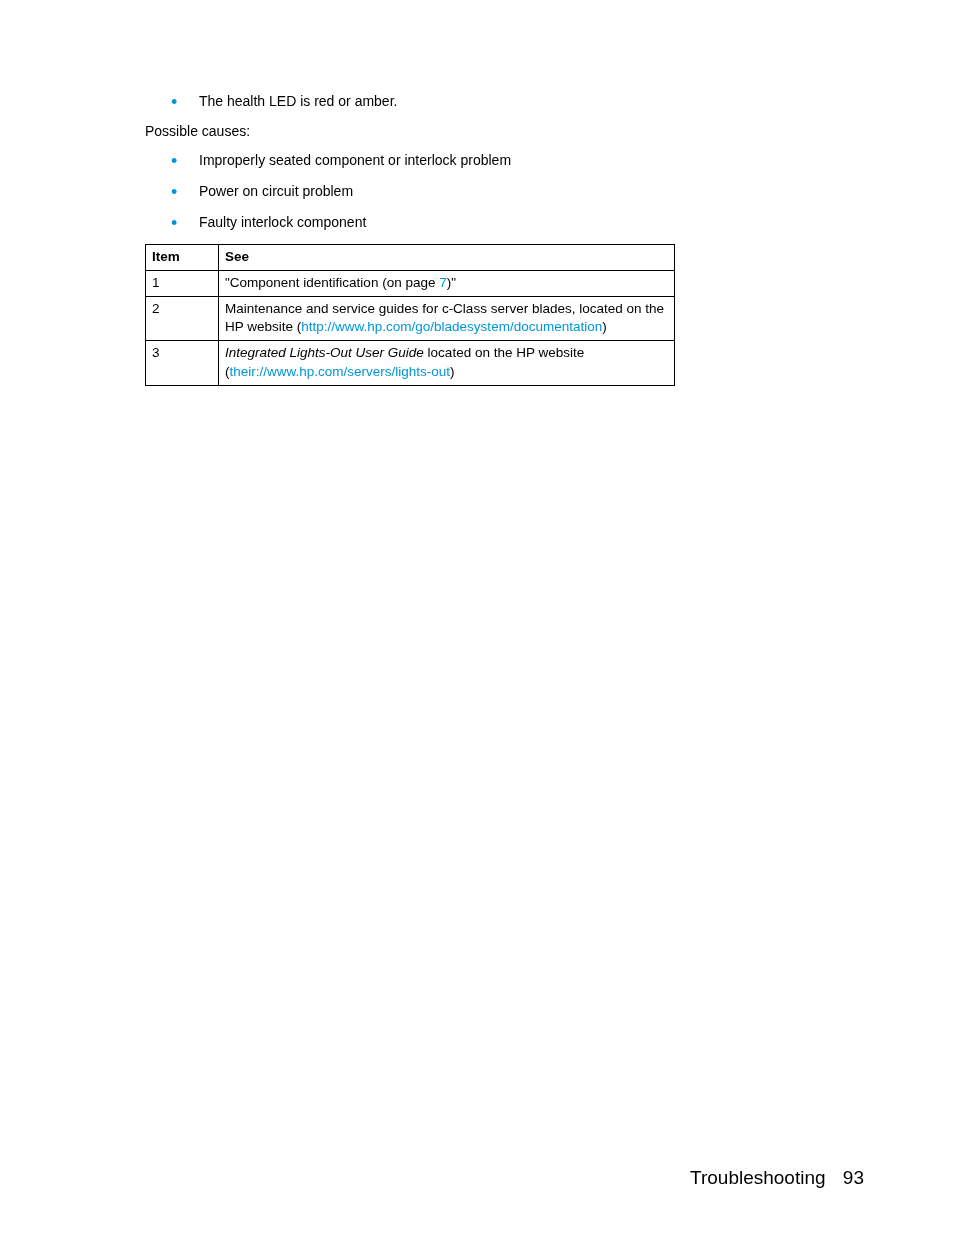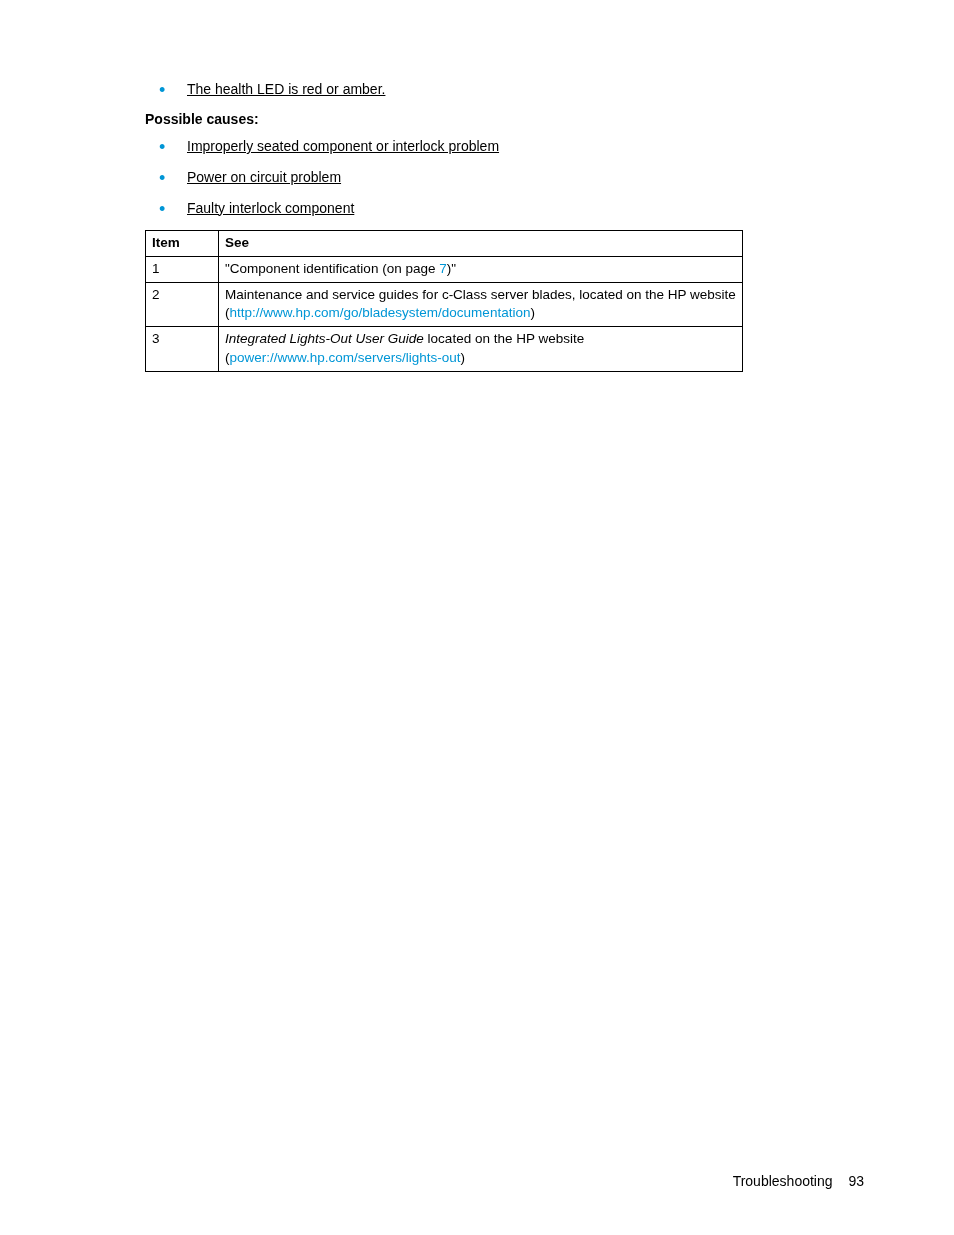--- a/index.html
+++ b/index.html
@@ -14,22 +14,21 @@
     position: relative;
     box-sizing: border-box;
   }
   .page {
     padding: 80px 90px 0 145px;
     box-sizing: border-box;
   }
   ul.bullets {
     list-style: none;
     padding: 0;
-    margin: 0;
-    text-decoration: underline;
+    margin: 12px;
   }
   ul.bullets > li {
     position: relative;
     padding-left: 42px;
     margin-bottom: 12px;
     line-height: 1.35;
   }
   ul.bullets > li::before {
     content: "•";
     color: #0096d6;
@@ -43,27 +42,26 @@
     border-bottom: 1px solid #0096d6;
     margin: 6px 0 14px 72px;
     padding: 6px 0 8px 0;
     line-height: 1.4;
   }
   .note-label {
     font-weight: bold;
   }
   .causes-heading {
     margin: 8px 0 10px 0;
-    font-weight: bold;
   }
   table.ref-table {
     border-collapse: collapse;
     margin-top: 4px;
     margin-left: 0;
-    width: 598px;
+    width: 530px;
   }
   table.ref-table th,
   table.ref-table td {
     border: 1px solid #000;
     padding: 3px 6px 4px 6px;
     text-align: left;
     vertical-align: top;
     font-size: 13.5px;
     line-height: 1.35;
   }
@@ -77,21 +75,21 @@
   .link {
     color: #0096d6;
   }
   .italic {
     font-style: italic;
   }
   .footer {
     position: absolute;
     bottom: 46px;
     right: 90px;
-    font-size: 14px;
+    font-size: 19px;
   }
   .footer .section {
     margin-right: 12px;
   }
 </style>
 </head>
 <body>
 
 <div class="page">
 
@@ -122,21 +120,21 @@
     </tr>
     <tr>
       <td class="col-item">2</td>
       <td>
         <span>Maintenance and service guides for c-Class server blades, located on the HP website (</span><span class="link">http://www.hp.com/go/bladesystem/documentation</span><span>)</span>
       </td>
     </tr>
     <tr>
       <td class="col-item">3</td>
       <td>
-        <span class="italic">Integrated Lights-Out User Guide</span><span> located on the HP website (</span><span class="link">power://www.hp.com/servers/lights-out</span><span>)</span>
+        <span class="italic">Integrated Lights-Out User Guide</span><span> located on the HP website (</span><span class="link">their://www.hp.com/servers/lights-out</span><span>)</span>
       </td>
     </tr>
   </tbody>
     </table>
 
 </div>
 
 <div class="footer">
   <span class="section">Troubleshooting</span>
   <span>93</span>

